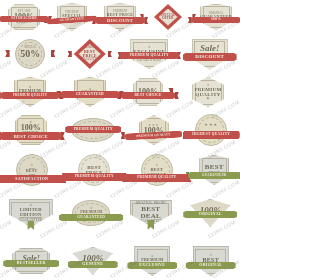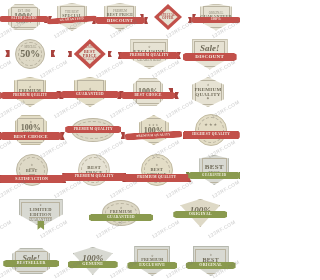--- a/index.html
+++ b/index.html
@@ -417,20 +417,31 @@
           <div class="crown">♛</div>
           <div class="t4 bold dark caps">PREMIUM</div>
           <div class="t4 bold dark caps">QUALITY</div>
         </div>
       </div>
       <div class="tail l rib-green-d" style="top:18px;height:7px;left:-8%;"></div>
       <div class="tail r rib-green-d" style="top:18px;height:7px;right:-8%;"></div>
       <div class="ribbon rib-green t35 bold caps" style="top:18px;height:7px;">GUARANTEED</div>
     </div>
 
+    <div class="badge" style="width:52px;height:34px;">
+      <div class="plate grey pent" style="width:42px;height:26px;">
+        <div class="ringsolid"></div>
+        <div class="inner">
+          <div class="t3 dark caps">ORIGINAL BRAND</div>
+          <div class="t7 bold dark caps">BEST DEAL</div>
+          <div class="t3 dark caps">GUARANTEED</div>
+        </div>
+      </div>
+      <div style="position:absolute;bottom:0px;left:50%;transform:translateX(-50%);width:7px;height:10px;background:#8a9a4e;clip-path:polygon(0 0,100% 0,100% 100%,50% 70%,0 100%);"></div>
+    </div>
 
     <div class="badge" style="width:52px;height:34px;">
       <div class="plate cream2" style="width:40px;height:28px;clip-path:polygon(50% 0,100% 22%,50% 100%,0 22%);">
         <div class="inner">
           <div class="t9 script dark" style="margin-top:-4px;">100%</div>
         </div>
       </div>
       <div class="ribbon rib-green t4 bold caps" style="top:15px;height:7px;left:-2%;width:104%;">ORIGINAL</div>
     </div>
   </div>

